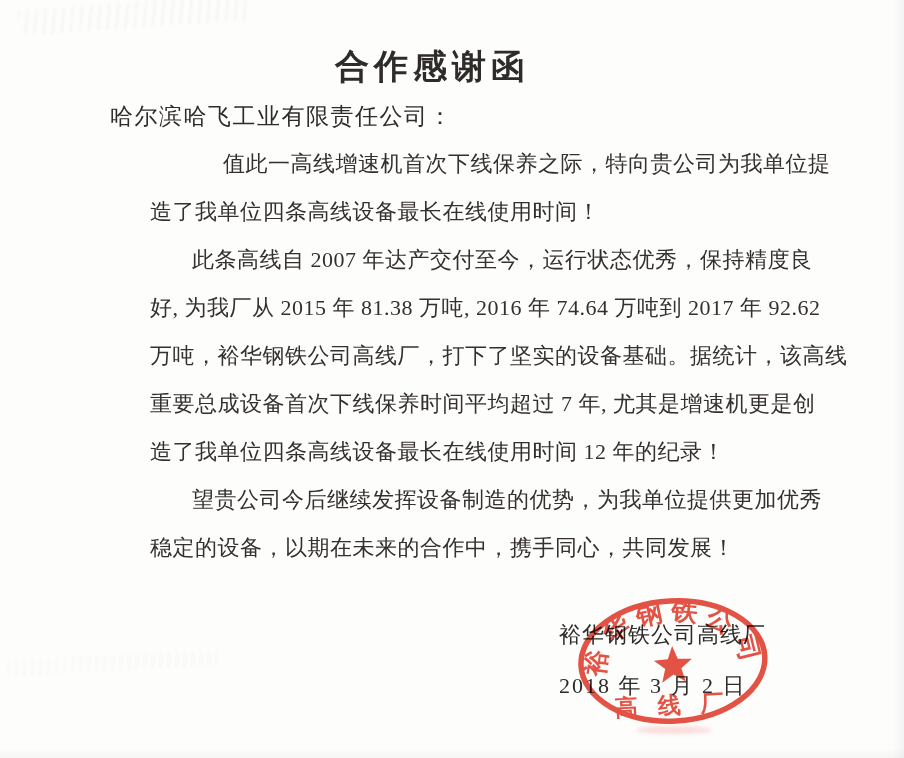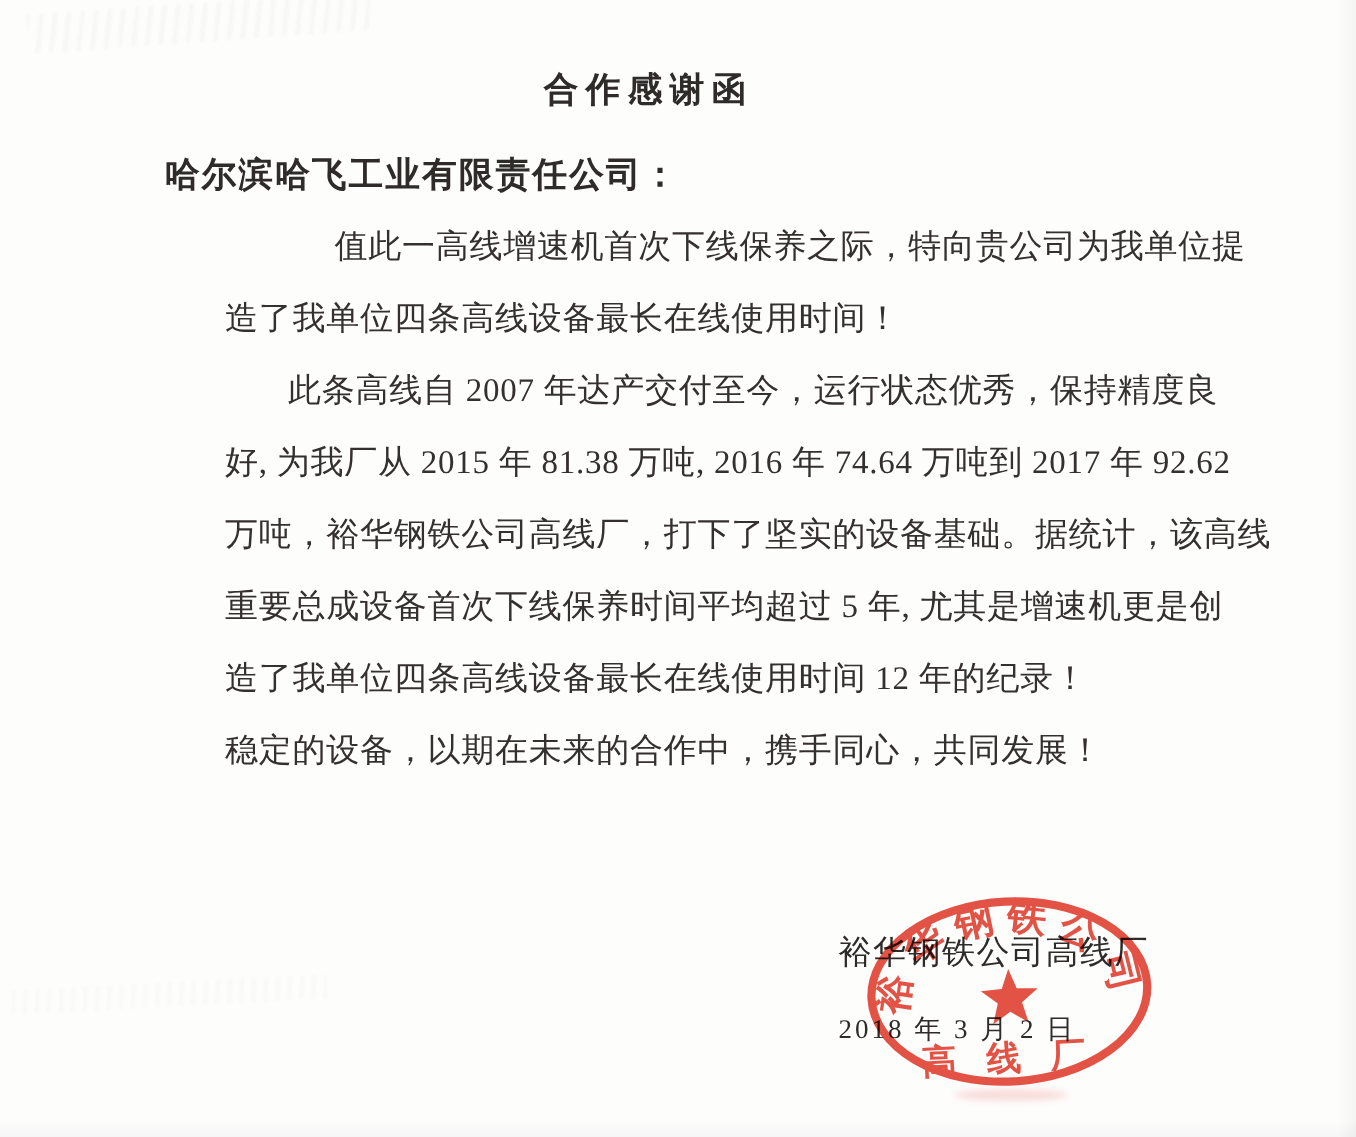--- a/index.html
+++ b/index.html
@@ -30,26 +30,26 @@
     filter:blur(1.2px);opacity:.4;transform:rotate(-3deg);
   }
   .smudge-stamp-ghost{
     left:636px;top:726px;width:76px;height:8px;border-radius:50%;
     background:rgba(226,80,70,0.18);filter:blur(2px);
   }
 
   .title{
     position:absolute;left:0;top:44px;width:865px;
     text-align:center;
-    font-size:23px;font-weight:bold;color:#2e2b29;
+    font-size:34px;font-weight:bold;color:#2e2b29;
     letter-spacing:5px;
   }
   .salutation{
     position:absolute;left:110px;top:101px;width:680px;
-    font-size:23px;color:#2e2b29;letter-spacing:1.5px;font-weight:bold;
+    font-size:23px;color:#2e2b29;letter-spacing:1.5px;
   }
   .body-block{
     position:absolute;left:110px;top:140px;width:681px;
     font-size:22px;color:#34302e;
   }
   .line{
     height:48px;line-height:48px;
     text-align:justify;text-align-last:justify;
     letter-spacing:0.5px;
     white-space:nowrap;
@@ -60,21 +60,21 @@
   .indent-sm{padding-left:42px;}
 
   .sign-block{
     position:absolute;right:138px;top:620px;
     color:#2e2b29;
   }
   .signature{
     font-size:22px;letter-spacing:1px;line-height:30px;
   }
   .date{
-    font-size:18px;letter-spacing:2px;line-height:30px;
+    font-size:22px;letter-spacing:2px;line-height:30px;
     margin-top:21px;margin-right:1px;
   }
 
   .seal{
     position:absolute;left:574px;top:596px;width:198px;height:134px;
     mix-blend-mode:multiply;opacity:.88;
     transform:rotate(-3deg);
     pointer-events:none;
   }
 </style>
@@ -90,22 +90,23 @@
   <div class="title">合作感谢函</div>
 
   <div class="salutation">哈尔滨哈飞工业有限责任公司：</div>
 
   <div class="body-block">
     <div class="line indent-lg">值此一高线增速机首次下线保养之际，特向贵公司为我单位提</div>
     <div class="line end">造了我单位四条高线设备最长在线使用时间！</div>
     <div class="line indent-sm">此条高线自 2007 年达产交付至今，运行状态优秀，保持精度良</div>
     <div class="line">好, 为我厂从 2015 年 81.38 万吨, 2016 年 74.64 万吨到 2017 年 92.62</div>
     <div class="line">万吨，裕华钢铁公司高线厂，打下了坚实的设备基础。据统计，该高线</div>
-    <div class="line">重要总成设备首次下线保养时间平均超过 5 年, 尤其是增速机更是创</div>
+    <div class="line">重要总成设备首次下线保养时间平均超过 7 年, 尤其是增速机更是创</div>
     <div class="line end">造了我单位四条高线设备最长在线使用时间 12 年的纪录！</div>
+    <div class="line indent-sm">望贵公司今后继续发挥设备制造的优势，为我单位提供更加优秀</div>
     <div class="line end">稳定的设备，以期在未来的合作中，携手同心，共同发展！</div>
   </div>
 
   <div class="sign-block">
     <div class="signature">裕华钢铁公司高线厂</div>
     <div class="date">2018 年 3 月 2 日</div>
   </div>
 
   <svg class="seal" viewBox="0 0 198 134" xmlns="http://www.w3.org/2000/svg">
     <ellipse cx="99" cy="65" rx="92" ry="60" fill="none" stroke="#e23b2c" stroke-width="5.5"></ellipse>

